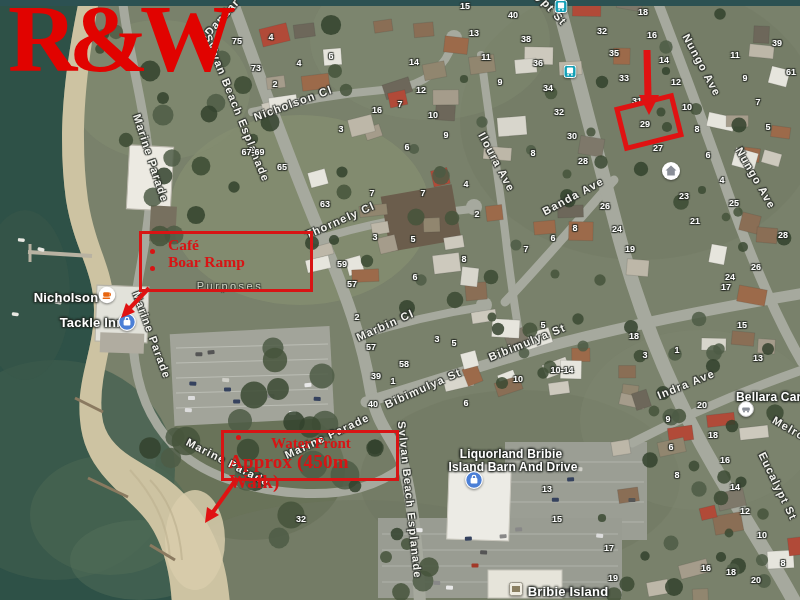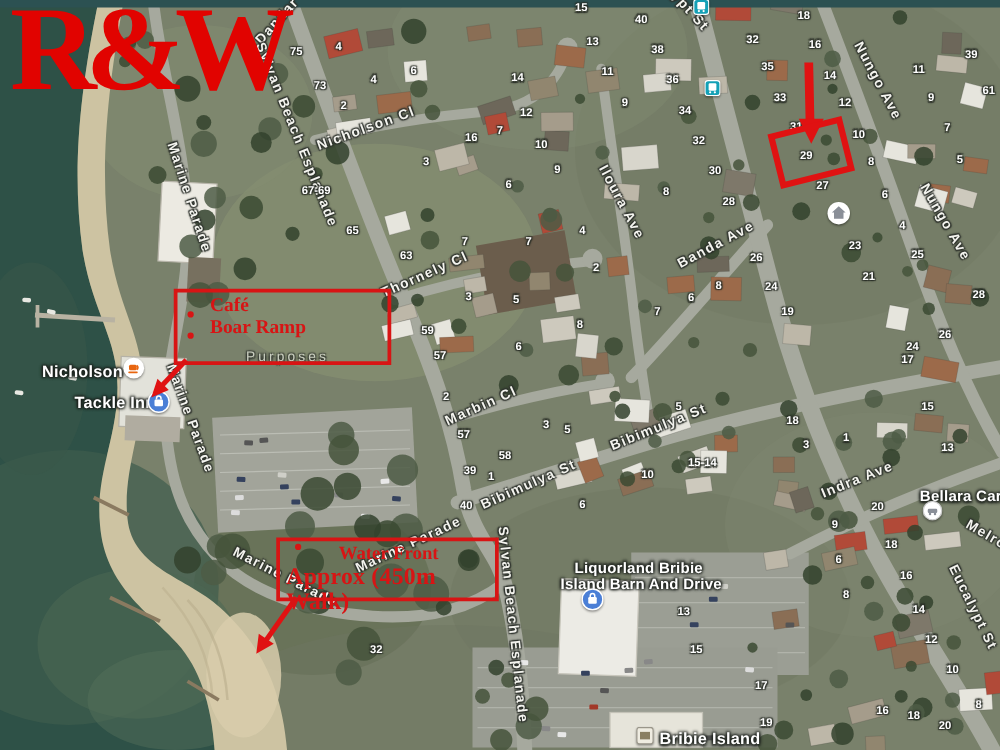--- a/index.html
+++ b/index.html
@@ -395,42 +395,42 @@
       <div class="hnum" style="left: 275px; top: 84px; transform: translate(-50%, -50%);">2</div>
       <div class="hnum" style="left: 331px; top: 56px; transform: translate(-50%, -50%);">6</div>
       <div class="hnum" style="left: 341px; top: 129px; transform: translate(-50%, -50%);">3</div>
       <div class="hnum" style="left: 377px; top: 110px; transform: translate(-50%, -50%);">16</div>
       <div class="hnum" style="left: 400px; top: 104px; transform: translate(-50%, -50%);">7</div>
       <div class="hnum" style="left: 414px; top: 62px; transform: translate(-50%, -50%);">14</div>
       <div class="hnum" style="left: 421px; top: 90px; transform: translate(-50%, -50%);">12</div>
       <div class="hnum" style="left: 433px; top: 115px; transform: translate(-50%, -50%);">10</div>
       <div class="hnum" style="left: 407px; top: 147px; transform: translate(-50%, -50%);">6</div>
       <div class="hnum" style="left: 253px; top: 152px; transform: translate(-50%, -50%);">67-69</div>
-      <div class="hnum" style="left: 282px; top: 184px; transform: translate(-50%, -50%);">65</div>
+      <div class="hnum" style="left: 282px; top: 167px; transform: translate(-50%, -50%);">65</div>
       <div class="hnum" style="left: 325px; top: 204px; transform: translate(-50%, -50%);">63</div>
       <div class="hnum" style="left: 372px; top: 193px; transform: translate(-50%, -50%);">7</div>
       <div class="hnum" style="left: 466px; top: 184px; transform: translate(-50%, -50%);">4</div>
       <div class="hnum" style="left: 477px; top: 214px; transform: translate(-50%, -50%);">2</div>
       <div class="hnum" style="left: 375px; top: 237px; transform: translate(-50%, -50%);">3</div>
       <div class="hnum" style="left: 413px; top: 239px; transform: translate(-50%, -50%);">5</div>
       <div class="hnum" style="left: 464px; top: 259px; transform: translate(-50%, -50%);">8</div>
       <div class="hnum" style="left: 415px; top: 277px; transform: translate(-50%, -50%);">6</div>
       <div class="hnum" style="left: 342px; top: 264px; transform: translate(-50%, -50%);">59</div>
       <div class="hnum" style="left: 352px; top: 284px; transform: translate(-50%, -50%);">57</div>
       <div class="hnum" style="left: 371px; top: 347px; transform: translate(-50%, -50%);">57</div>
       <div class="hnum" style="left: 404px; top: 364px; transform: translate(-50%, -50%);">58</div>
       <div class="hnum" style="left: 376px; top: 376px; transform: translate(-50%, -50%);">39</div>
       <div class="hnum" style="left: 393px; top: 381px; transform: translate(-50%, -50%);">1</div>
       <div class="hnum" style="left: 357px; top: 317px; transform: translate(-50%, -50%);">2</div>
       <div class="hnum" style="left: 437px; top: 339px; transform: translate(-50%, -50%);">3</div>
       <div class="hnum" style="left: 454px; top: 343px; transform: translate(-50%, -50%);">5</div>
       <div class="hnum" style="left: 543px; top: 325px; transform: translate(-50%, -50%);">5</div>
       <div class="hnum" style="left: 373px; top: 404px; transform: translate(-50%, -50%);">40</div>
       <div class="hnum" style="left: 518px; top: 379px; transform: translate(-50%, -50%);">10</div>
-      <div class="hnum" style="left: 562px; top: 370px; transform: translate(-50%, -50%);">15-14</div>
+      <div class="hnum" style="left: 562px; top: 370px; transform: translate(-50%, -50%);">10-14</div>
       <div class="hnum" style="left: 466px; top: 403px; transform: translate(-50%, -50%);">6</div>
       <div class="hnum" style="left: 301px; top: 519px; transform: translate(-50%, -50%);">32</div>
       <div class="hnum" style="left: 465px; top: 6px; transform: translate(-50%, -50%);">15</div>
       <div class="hnum" style="left: 513px; top: 15px; transform: translate(-50%, -50%);">40</div>
       <div class="hnum" style="left: 474px; top: 33px; transform: translate(-50%, -50%);">13</div>
       <div class="hnum" style="left: 526px; top: 39px; transform: translate(-50%, -50%);">38</div>
       <div class="hnum" style="left: 486px; top: 57px; transform: translate(-50%, -50%);">11</div>
       <div class="hnum" style="left: 538px; top: 63px; transform: translate(-50%, -50%);">36</div>
       <div class="hnum" style="left: 500px; top: 82px; transform: translate(-50%, -50%);">9</div>
       <div class="hnum" style="left: 548px; top: 88px; transform: translate(-50%, -50%);">34</div>

